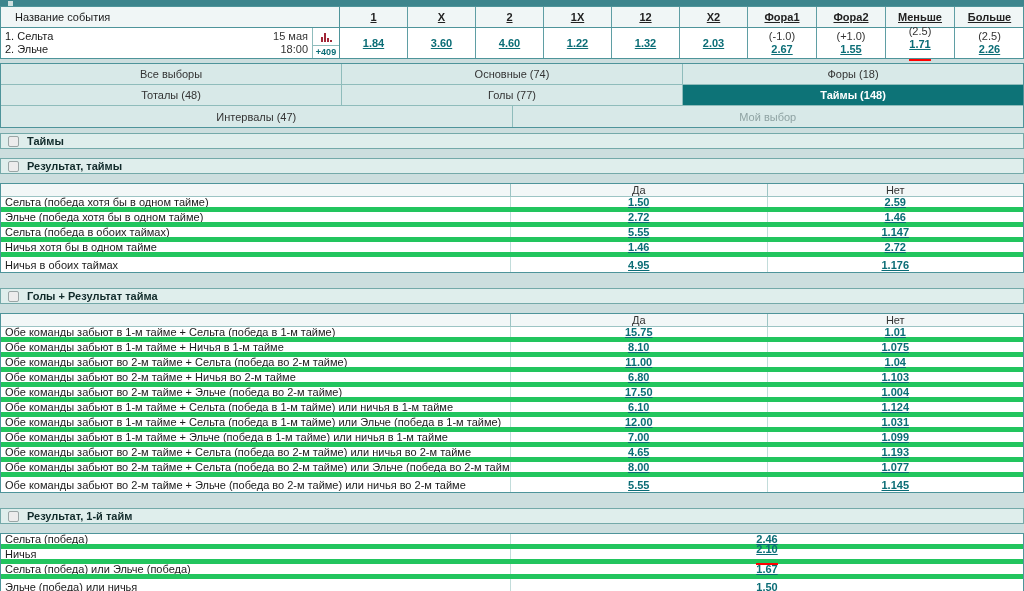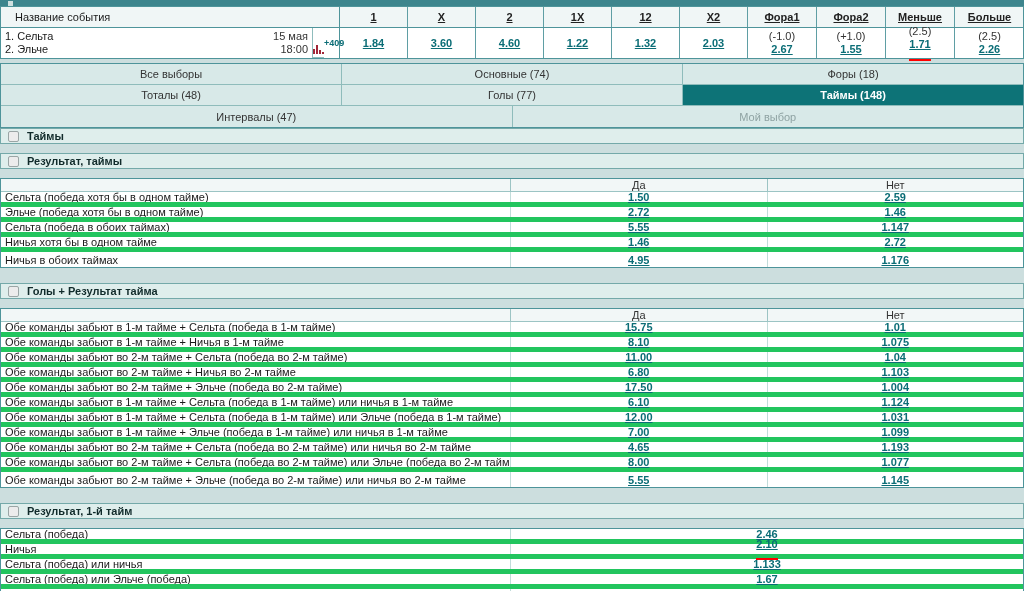--- a/index.html
+++ b/index.html
@@ -15,34 +15,34 @@
   .ehead{height:21px;background:#f0f6f6;border-bottom:1px solid #4e949a}
   .ename{flex:0 0 339px;display:flex;align-items:center;padding:0 14px;border-right:1px solid #4e949a}
   .ehcell{flex:0 0 68px;display:flex;align-items:center;justify-content:center;border-right:1px solid #5f9ea4}
   .ehcell.wide{flex:0 0 69px}
   .ehcell:last-child,.ecell:last-child{border-right:none}
   .hlabel{font-weight:bold;color:#222;text-decoration:underline}
   .ebody{height:30px;background:#fff}
   .einfo{flex:0 0 339px;display:flex;border-right:1px solid #4e949a}
   .teams{flex:1;padding:2px 0 0 4px;font-weight:normal;line-height:13px;white-space:nowrap}
   .dt{width:48px;text-align:right;padding:2px 4px 12px 0;line-height:13px;color:#333}
-  .iconcol{width:27px;border-left:1px solid #8fbcbc;display:flex;flex-direction:row}
+  .iconcol{width:27px;border-left:1px solid #8fbcbc;display:flex;flex-direction:column}
   .stats{flex:1.1;display:flex;align-items:flex-end;justify-content:center;gap:1px;border-bottom:1px solid #8fbcbc;padding-bottom:3px}
   .stats .b{width:2px;background:#a12637;display:inline-block}
   .stats .b1{height:5px}.stats .b2{height:9px}.stats .b3{height:4px}
   .stats .bdot{width:2px;height:2px;background:#a12637;display:inline-block}
   .more{flex:1;display:flex;align-items:center;justify-content:center;color:#0b6d76;font-size:9px;font-weight:bold}
   .ecell{flex:0 0 68px;display:flex;flex-direction:column;align-items:center;justify-content:center;border-right:1px solid #5f9ea4;line-height:13px}
   .ecell.wide{flex:0 0 69px}
   .param{color:#333}
   .odd{color:#0b6d76;font-weight:bold;text-decoration:underline}
   .odd.hl{border-bottom:2px solid #ff0000;padding-bottom:8px}
 
   
-  .tabs{border:1px solid #4e949a;background:#eab308}
+  .tabs{border:1px solid #4e949a;margin-bottom:5px;background:#eab308}
   .tabrow{display:flex;height:21px;border-bottom:1px solid #8fbcbb}
   .tabrow:last-child{border-bottom:none}
   .tab{flex:1;display:flex;align-items:center;justify-content:center;background:#d8e9e8;border-right:1px solid #8fbcbb;color:#333;cursor:pointer}
   .tab:last-child{border-right:none}
   .tab.selected{background:#0d7377;color:#fff;font-weight:bold}
   .tab.muted{color:#8fa3a3;cursor:default}
 
   
   .secbar{height:16px;border:1px solid #74a9a9;background:#dfeeec;display:flex;align-items:center;padding:0 5px;margin-bottom:9px;cursor:pointer}
   .cb{width:11px;height:11px;background:#ececec;border:1px solid #9aa5a5;border-radius:2px;margin:0 8px 0 2px;flex:0 0 auto}
@@ -361,26 +361,20 @@
             <a class="odd">2.46</a>
           </div>
         </div>
         <div class="mrow">
           <div class="lab">Ничья</div>
           <div class="mcell">
             <a class="odd hl">2.10</a>
           </div>
         </div>
         <div class="mrow">
-          <div class="lab">Сельта (победа) или ничья</div>
-          <div class="mcell">
-            <a class="odd">1.133</a>
-          </div>
-        </div>
-        <div class="mrow">
           <div class="lab">Сельта (победа) или Эльче (победа)</div>
           <div class="mcell">
             <a class="odd">1.67</a>
           </div>
         </div>
         <div class="mrow">
           <div class="lab">Эльче (победа) или ничья</div>
           <div class="mcell">
             <a class="odd">1.50</a>
           </div>

